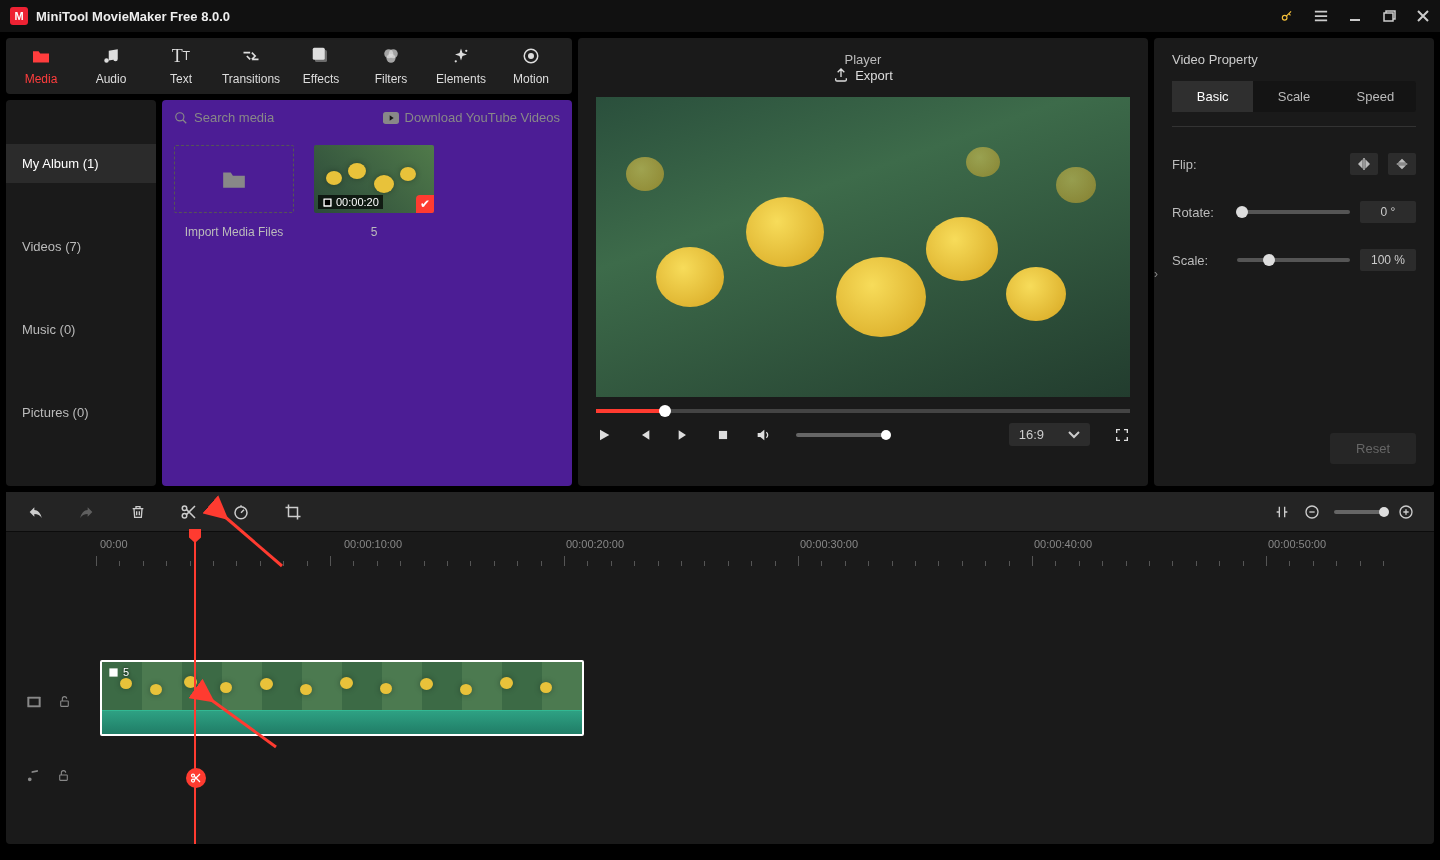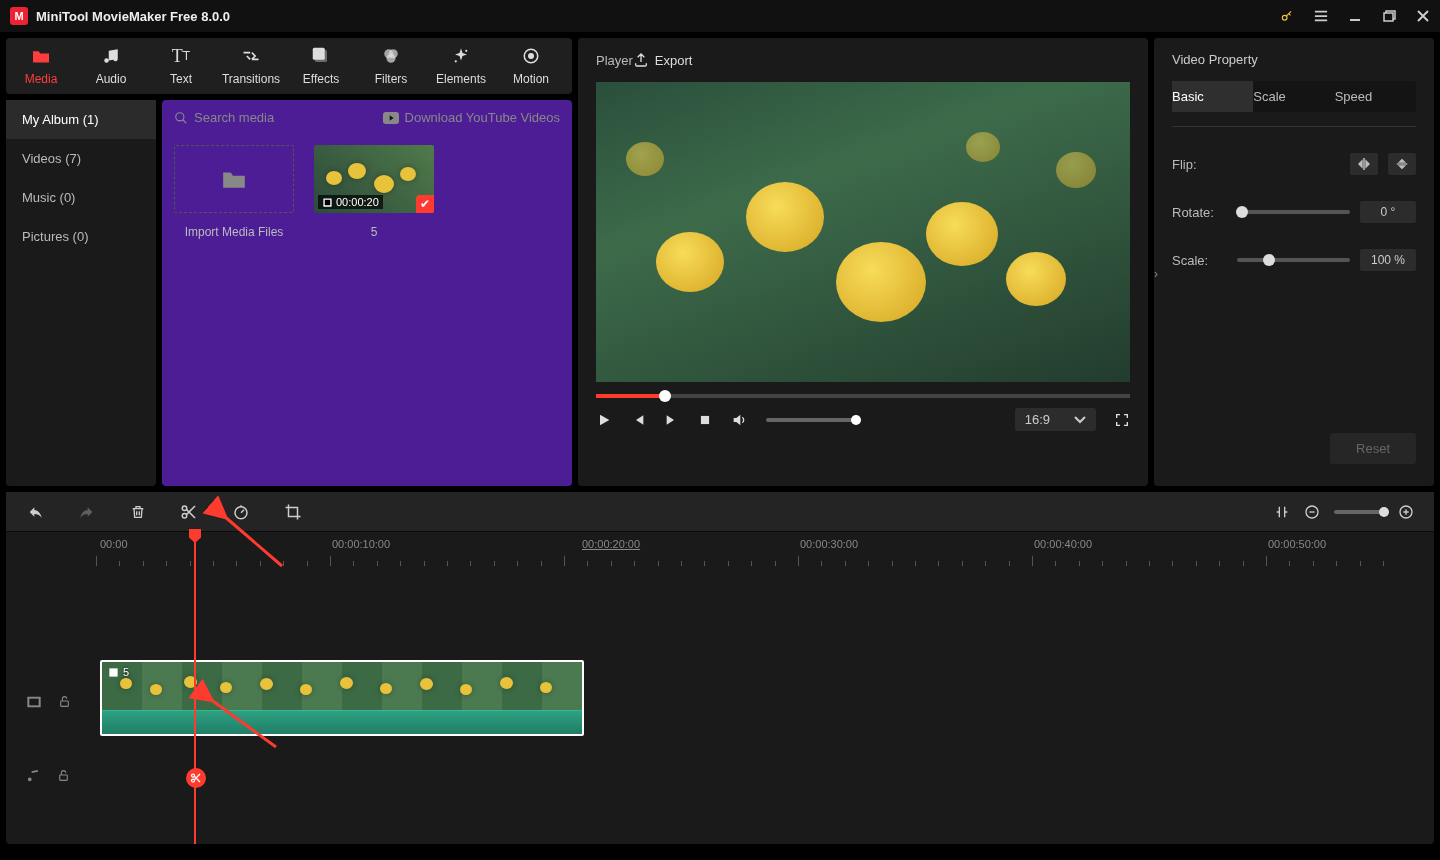--- a/index.html
+++ b/index.html
@@ -15,55 +15,55 @@
   
   .main { display: flex; gap: 6px; padding: 6px; height: 460px; }
   .tabbar { background: #1f1f1f; border-radius: 4px; display: flex; padding: 8px 0; }
   .tab { width: 70px; display: flex; flex-direction: column; align-items: center; gap: 6px; font-size: 12px; color: #ddd; cursor: pointer; }
   .tab.active { color: #ff3d3d; }
   .tab-icon { font-size: 18px; height: 20px; display:flex;align-items:center;justify-content:center; }
 
   .left-col { width: 566px; display: flex; flex-direction: column; gap: 6px; }
   .media-row { flex: 1; display: flex; gap: 6px; min-height: 0; }
   .sidebar { width: 150px; background: #1a1a1a; border-radius: 4px; }
-  .side-item { padding: 12px 16px; font-size: 13px; cursor: pointer; color: #bbb; }
+  .side-item { padding: 12px 16px; font-size: 13px; cursor: pointer; color: #bbb; margin-top: 44px; }
   .side-item.active { background: #2b2b2b; color: #fff; }
   .media-panel { flex: 1; background: #4c1d95; border-radius: 4px; display: flex; flex-direction: column; }
   .media-top { display: flex; align-items: center; padding: 10px 12px; gap: 10px; color: #888; font-size: 13px;}
   .media-top .search { flex: 1; display: flex; align-items: center; gap: 6px; }
   .media-body { padding: 10px 12px; display: flex; gap: 20px; align-items: flex-start; }
   .import-tile { width: 120px; text-align:center; }
   .import-box { width: 120px; height: 68px; border: 1px dashed #555; border-radius: 2px; display: flex; align-items: center; justify-content: center; color: #888; font-size: 22px; }
   .thumb-tile { width: 120px; text-align:center; position: relative; }
   .thumb-box { width: 120px; height: 68px; background: linear-gradient(45deg,#2c4a3a,#507a4a); position: relative; overflow:hidden; border-radius:2px;}
   .flower { position:absolute; border-radius:50%; background:#e8c23a; box-shadow:0 0 6px rgba(0,0,0,.3);}
   .thumb-info { position: absolute; left:4px; bottom:4px; background: rgba(0,0,0,.7); padding:1px 4px; font-size:11px; color:#fff; display:flex; align-items:center; gap:3px;}
   .thumb-check { position:absolute; right:0; bottom:0; width:18px; height:18px; background:#ff3b30; color:#fff; display:flex;align-items:center;justify-content:center; font-size:12px; border-top-left-radius:4px;}
   .tile-label { margin-top: 12px; font-size: 12px; color: #bbb; }
 
   .player-col { flex: 1; background: #1a1a1a; border-radius: 4px; display:flex; flex-direction:column; padding: 0; }
-  .player-head { display:flex; justify-content:flex-start; align-items:center; padding: 14px 18px;}
+  .player-head { display:flex; justify-content:flex-end; align-items:center; padding: 14px 18px; flex-direction: column;}
   .export-btn { display:flex; align-items:center; gap:6px; cursor:pointer; color:#ddd;}
   .player-view { margin: 0 18px; height: 300px; background: linear-gradient(160deg,#2a4f3c 0%, #3d6b4a 35%, #223c2e 100%); position:relative; overflow:hidden; }
   .big-flower { position:absolute; border-radius:50%; background: radial-gradient(circle at 40% 35%, #f7dc5a, #d6a520); }
   .progress { margin: 12px 18px 0; height: 4px; background:#444; position:relative; }
   .progress-fill { position:absolute; left:0; top:0; bottom:0; width:13%; background:#ff3b30;}
   .progress-handle { position:absolute; left:13%; top:50%; width:12px; height:12px; background:#fff; border-radius:50%; transform:translate(-50%,-50%);}
   .player-time { margin: 8px 18px 0; text-align:right; font-size:13px; color:#bbb;}
   .player-time .cur { color:#ff6a33;}
-  .player-ctrls { margin: 10px 18px 14px; display:flex; align-items:center; gap:18px;}
+  .player-ctrls { margin: 10px 18px 14px; display:flex; align-items:center; gap:24px;}
   .pctl { color:#ddd; cursor:pointer; display:flex; align-items:center; justify-content:center;}
   .vol-bar { width:90px; height:4px; background:#666; position:relative; border-radius:2px;}
   .vol-handle { position:absolute; right:0; top:50%; width:10px; height:10px; background:#fff; border-radius:50%; transform:translate(50%,-50%);}
   .spacer { flex:1;}
   .ratio-sel { background:#2c2c2c; padding:4px 10px; border-radius:3px; display:flex; align-items:center; gap:24px; color:#ccc; cursor:pointer; font-size:13px;}
 
   .prop-col { width: 280px; background:#1a1a1a; border-radius:4px; padding: 14px 18px; display:flex; flex-direction:column; }
   .prop-tabs { display:flex; background:#141414; border-radius:3px; margin-top:14px; }
-  .prop-tab { flex:1; padding:8px 0; font-size:13px; cursor:pointer; color:#bbb;}
+  .prop-tab { flex:1; text-align:center; padding:8px 0; font-size:13px; cursor:pointer; color:#bbb;}
   .prop-tab.active { background:#2f2f2f; color:#fff;}
   .prop-row { display:flex; align-items:center; margin-top:26px; gap:10px;}
   .prop-lab { width:55px; font-size:13px; color:#bbb;}
   .mini-btn { width:28px; height:22px; background:#2c2c2c; display:flex; align-items:center; justify-content:center; cursor:pointer; border-radius:2px; color:#ccc; font-size:13px;}
   .slider { flex:1; height:4px; background:#555; position:relative; border-radius:2px;}
   .slider-handle { position:absolute; top:50%; width:12px; height:12px; background:#ddd; border-radius:50%; transform:translate(-50%,-50%);}
   .val-box { width:56px; background:#2c2c2c; text-align:center; padding:4px 0; font-size:12px; border-radius:2px;}
   .reset-btn { margin-top:auto; align-self:flex-end; padding:8px 26px; background:#262626; color:#666; border-radius:3px; font-size:13px; cursor:pointer; margin-bottom:8px;}
 
   
@@ -457,22 +457,22 @@
         <svg width="16" height="16" viewBox="0 0 24 24" fill="none" stroke="currentColor" stroke-width="2">
           <rect x="3" y="3" width="14" height="14"></rect>
           <path d="M20 8v12H8"></path>
           <path d="M7 10h6"></path>
         </svg>
       </span>
   </div>
 
   <div class="ruler">
     <div class="ruler-label" style="left:94px;">00:00</div>
-    <div class="ruler-label" style="left:326px;">00:00:10:00</div>
-    <div class="ruler-label" style="left:576px;text-decoration:underline;">00:00:20:00</div>
+    <div class="ruler-label" style="left:338px;">00:00:10:00</div>
+    <div class="ruler-label" style="left:560px;">00:00:20:00</div>
     <div class="ruler-label" style="left:794px;">00:00:30:00</div>
     <div class="ruler-label" style="left:1028px;">00:00:40:00</div>
     <div class="ruler-label" style="left:1262px;">00:00:50:00</div>
     <div class="ruler-ticks" id="ticks">
         <div class="tick" style="left: 0px; height: 10px;"></div>
         <div class="tick" style="left: 23.4px; height: 5px;"></div>
         <div class="tick" style="left: 46.8px; height: 5px;"></div>
         <div class="tick" style="left: 70.2px; height: 5px;"></div>
         <div class="tick" style="left: 93.6px; height: 5px;"></div>
         <div class="tick" style="left: 117px; height: 5px;"></div>

